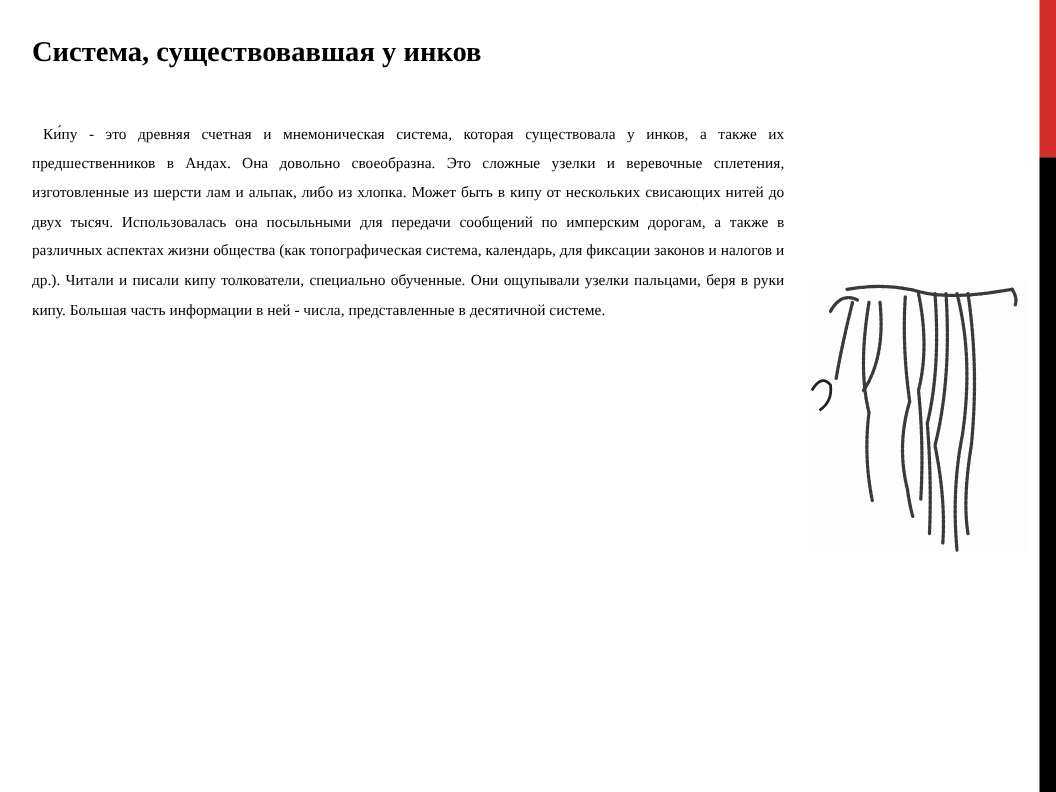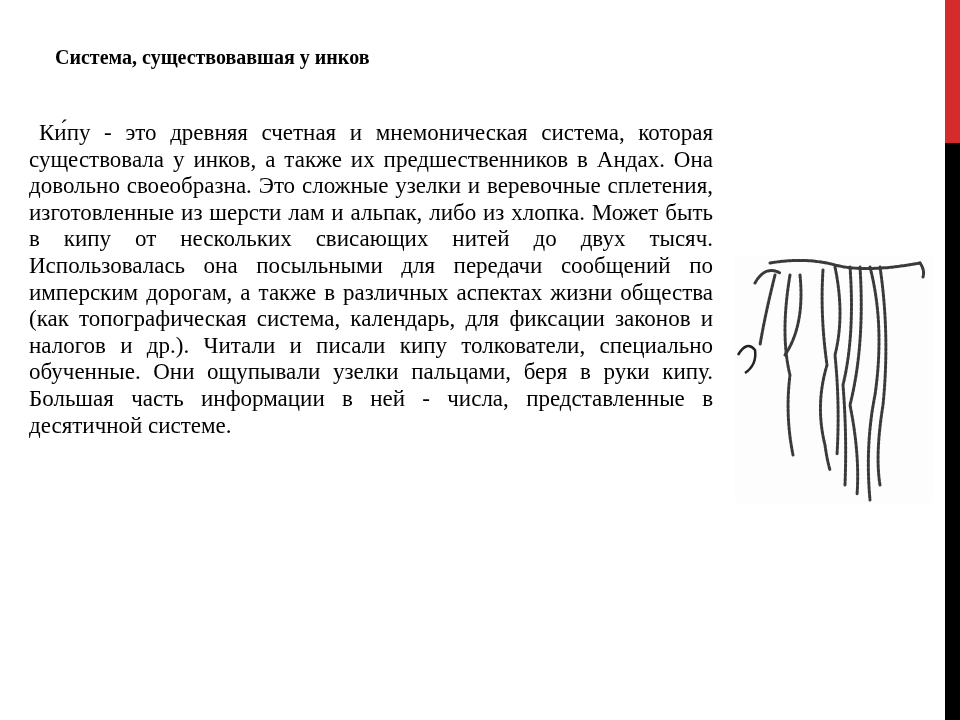--- a/index.html
+++ b/index.html
@@ -1,21 +1,21 @@
 <!DOCTYPE html>
 <html><head>
 <meta charset="utf-8">
 <style>
   html, body { margin:0; padding:0; }
   body { width:960px; height:720px; background:#ffffff; position:relative; overflow:hidden;
          font-family:"Liberation Serif", "DejaVu Serif", serif; color:#000; }
   .side-red { position:absolute; left:945px; top:0; width:15px; height:143px; background:#d42b2b; }
   .side-black { position:absolute; left:945px; top:143px; width:15px; height:577px; background:#000; }
-  .title { position:absolute; left:29px; top:46px; font-size:20px; font-weight:bold; white-space:nowrap;margin-left:26px; }
-  .body-text { position:absolute; left:29px; top:120px; width:684px; font-size:23px; line-height:26.6px;
+  .title { position:absolute; left:29px; top:32px; font-size:26px; font-weight:bold; white-space:nowrap; }
+  .body-text { position:absolute; left:29px; top:110px; width:684px; font-size:14px; line-height:26.6px;
                text-align:justify; text-indent:10px; }
   .figure { position:absolute; left:735px; top:255px; width:198px; height:248px; background:#fcfdfc; }
   .figure svg { width:100%; height:100%; }
 </style>
 </head>
 <body>
 
 <div class="side-red"></div>
 <div class="side-black"></div>
 

